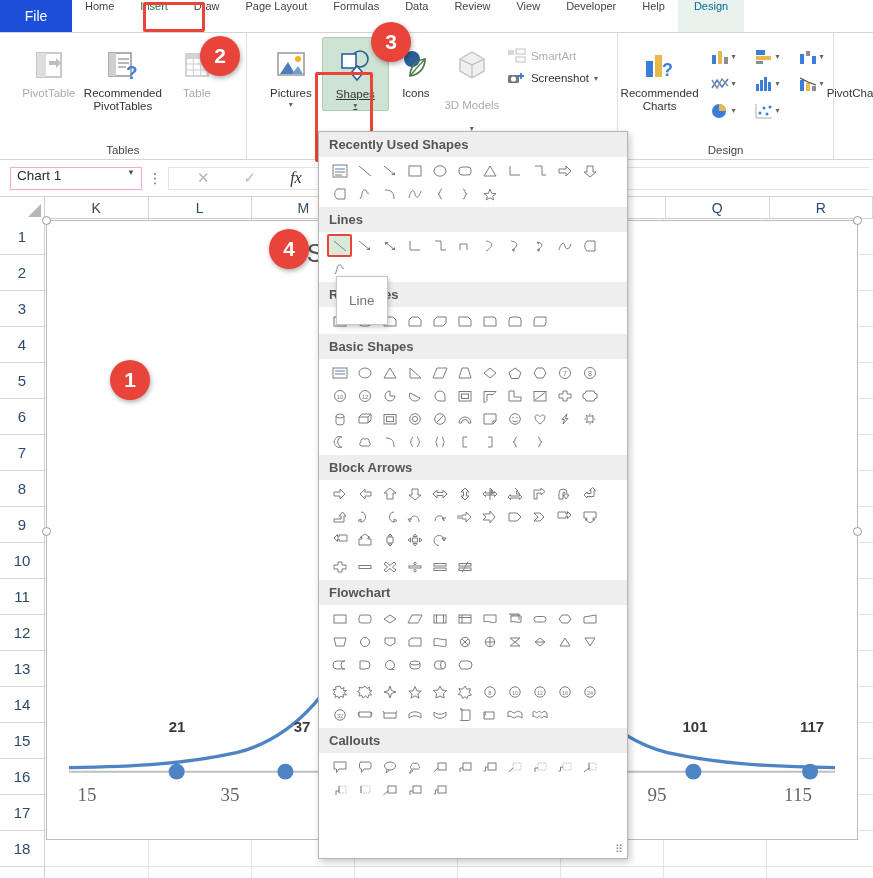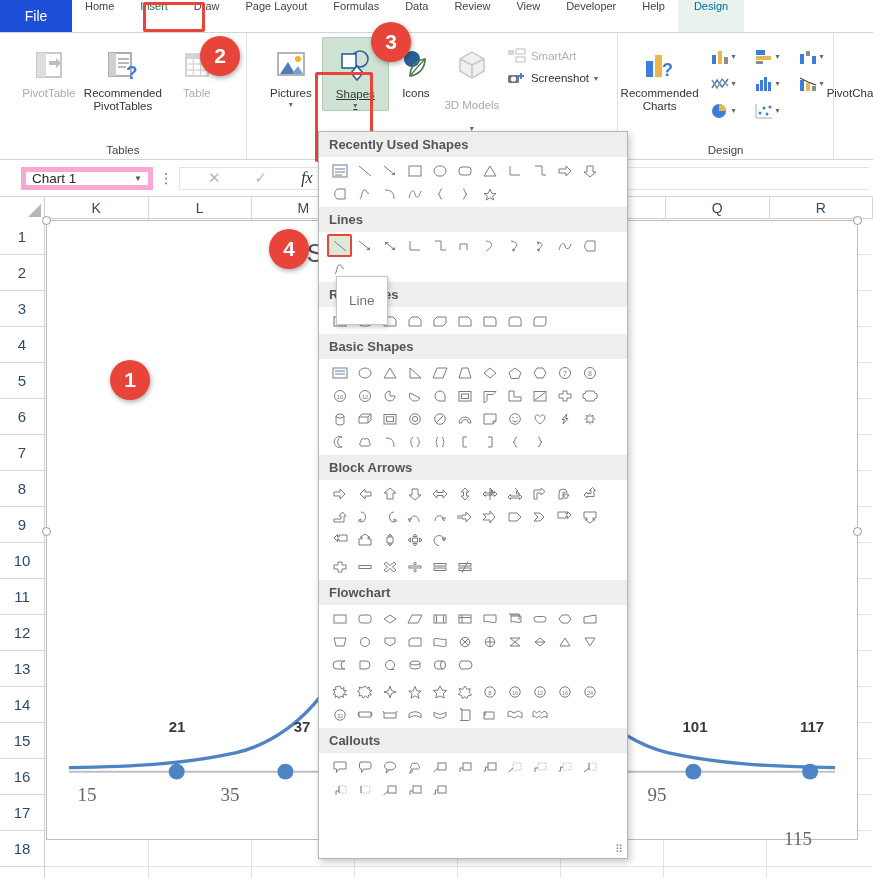--- a/index.html
+++ b/index.html
@@ -98,23 +98,23 @@
     box-shadow: 1px 2px 5px rgba(0,0,0,0.33);
   }
 
   
   .formulabar {
     height: 37px; display: flex; align-items: center;
     border-bottom: 1px solid #d4d4d4; background: #fff;
     padding: 0 4px;
   }
   .namebox {
-    width: 132px; height: 23px; margin-left: 17px;
-    border: 5px solid #f9a8d4; background:#fff;
-    display: flex; align-items: center; justify-content: space-between;
+    width: 132px; height: 23px; margin-left: 6px;
+    border: 1px solid #f9a8d4; background:#fff;
+    display: flex; justify-content: space-between;
     padding: 0 6px; font-size: 13.5px; color:#2a2a2a;
   }
   .namebox .dd { font-size: 8px; color: #555; }
   .dots { width: 26px; text-align:center; color:#666; font-size: 14px; letter-spacing:0; }
   .fbtns {
     flex: 1; height: 23px; border: 1px solid #e3e3e3; border-right:none;
     display: flex; align-items: center; gap: 34px; padding-left: 28px;
     color: #b6b6b6; font-size: 15px;
   }
   .fx { font-style: italic; font-family: "Liberation Serif", serif; color:#333; font-size:16px; }
@@ -562,21 +562,21 @@
       <circle cx="648" cy="552" r="8" fill="#4e84c4"></circle>
       <circle cx="765" cy="552" r="8" fill="#4e84c4"></circle>
     </svg>
     <div class="dlabel" style="left:130px; top:497px;">21</div>
     <div class="dlabel" style="left:255px; top:497px;">37</div>
     <div class="dlabel" style="left:648px; top:497px;">101</div>
     <div class="dlabel" style="left:765px; top:497px;">117</div>
     <div class="alabel" style="left:40px; top:563px;">15</div>
     <div class="alabel" style="left:183px; top:563px;">35</div>
     <div class="alabel" style="left:610px; top:563px;">95</div>
-    <div class="alabel" style="left:751px; top:563px;margin-top:44px;">115</div>
+    <div class="alabel" style="left:751px; top:563px;">115</div>
 
     <div class="handle" style="left:-5px; top:-5px;"></div>
     <div class="handle" style="right:-5px; top:-5px;"></div>
     <div class="handle" style="left:-5px; top:306px;"></div>
     <div class="handle" style="right:-5px; top:306px;"></div>
   </div>
 </div>
 
 <div class="shapes-panel">
 

